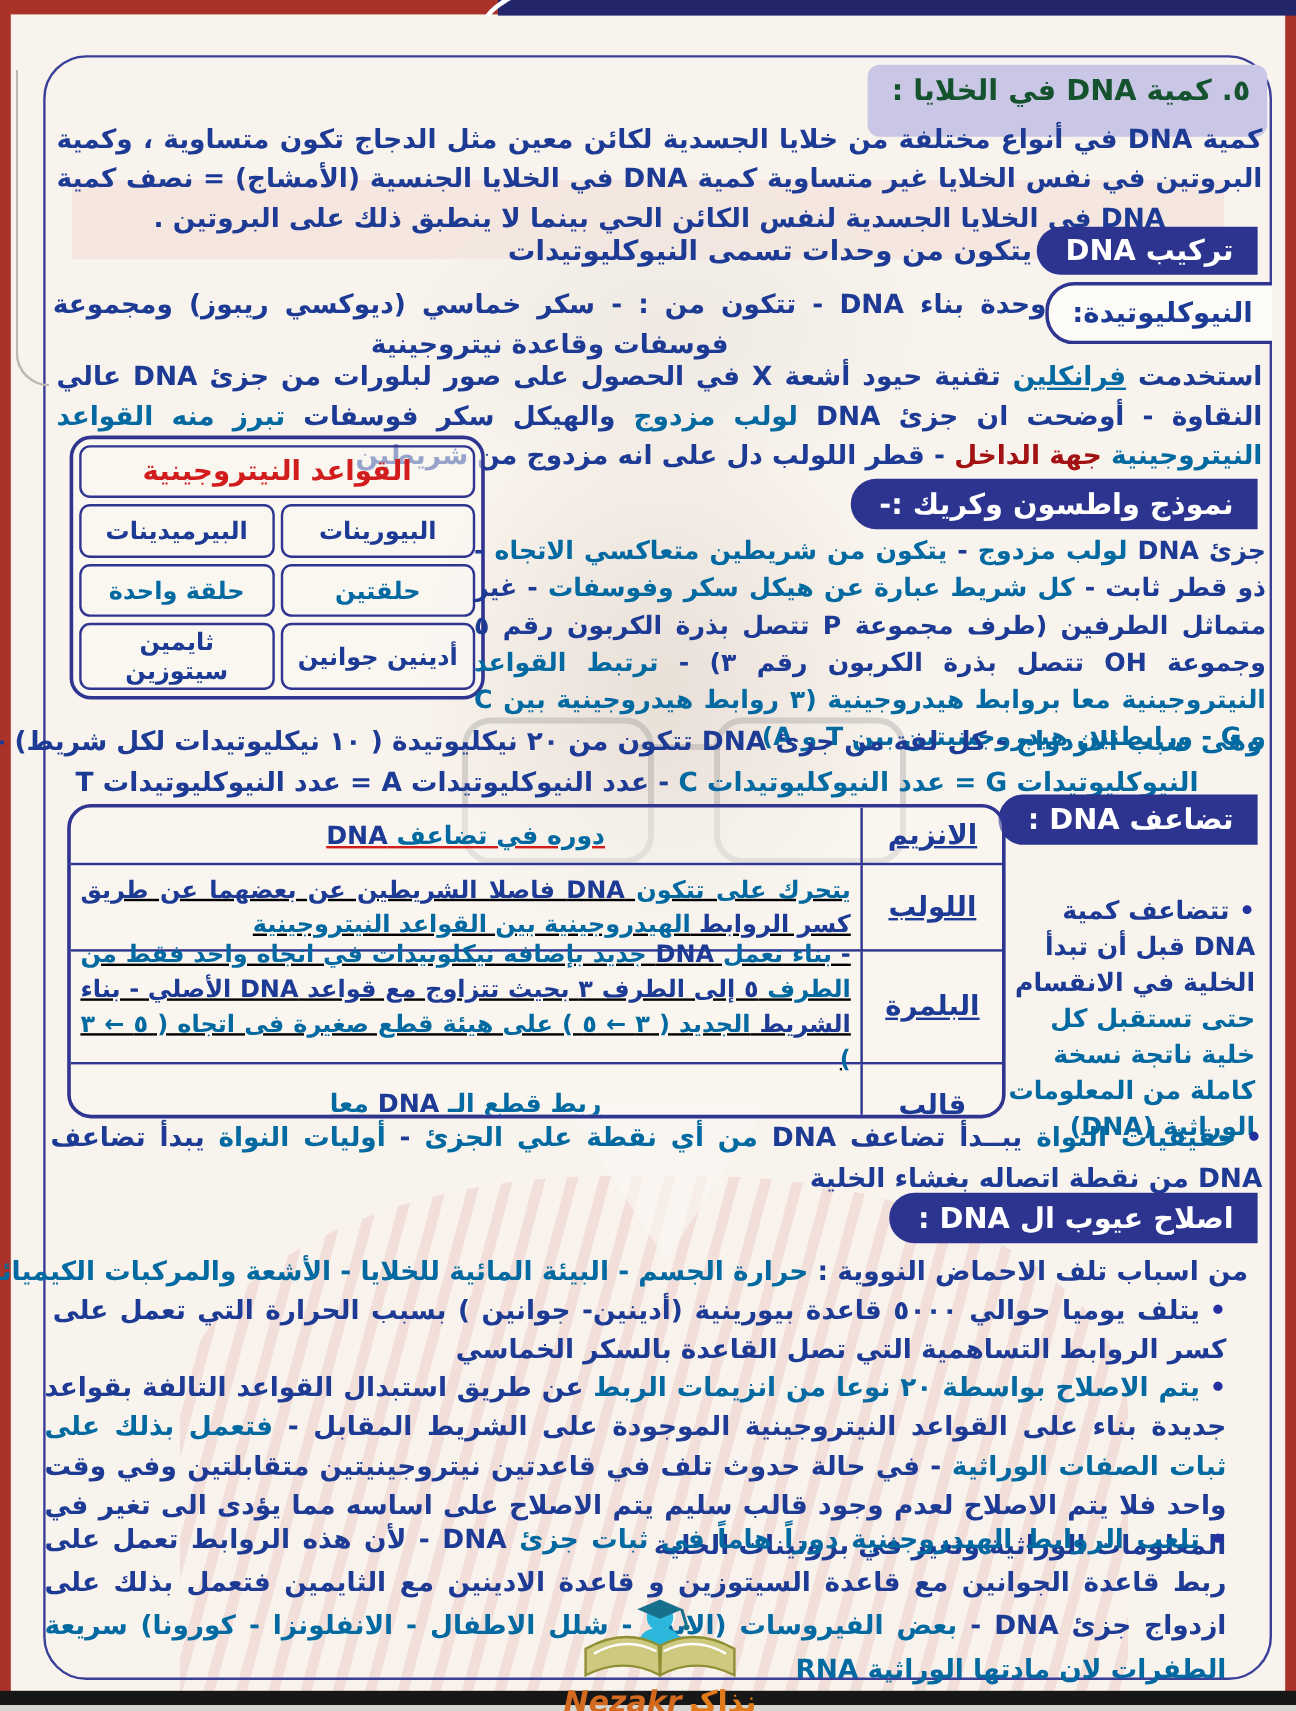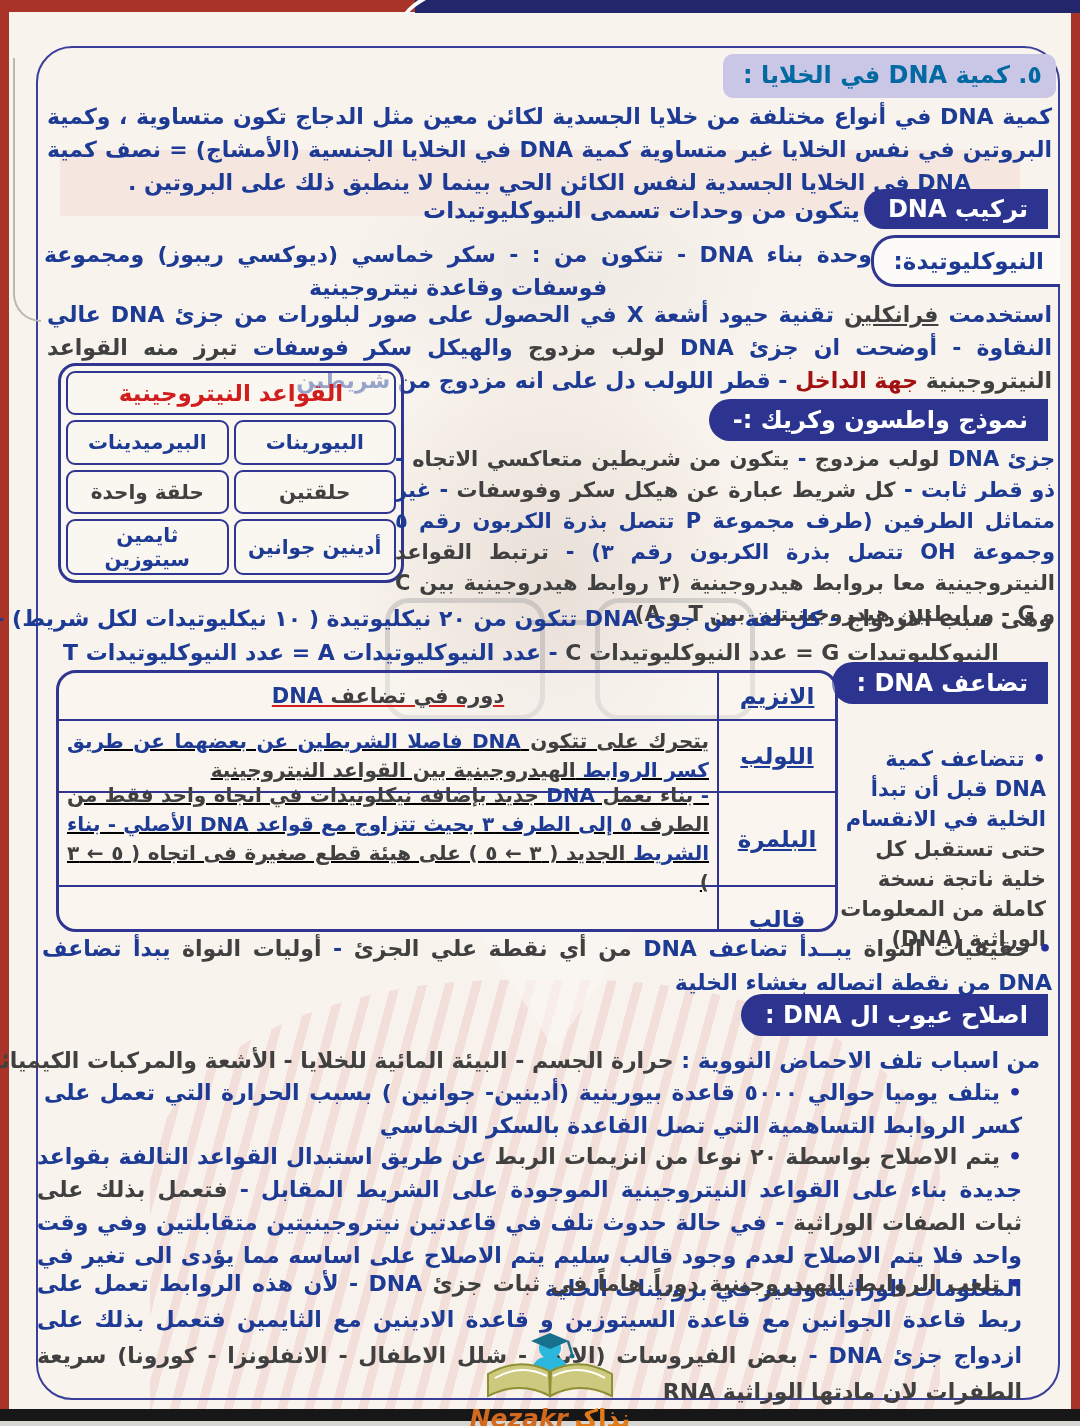--- a/index.html
+++ b/index.html
@@ -37,27 +37,27 @@
   .wm-collar{position:absolute;left:470px;top:920px;width:170px;height:130px;background:rgba(250,247,244,.6);
     clip-path:polygon(50% 100%,0 0,100% 0);}
   .wm-shirt{position:absolute;left:150px;top:980px;width:790px;height:440px;border-radius:45% 45% 0 0;opacity:.45;
     background:repeating-linear-gradient(105deg,rgba(228,162,162,.55) 0 9px,rgba(250,240,238,.55) 9px 26px);}
 
   
   .txt{position:absolute;z-index:4;color:#1d3a94;font-size:22px;line-height:33px;direction:rtl;}
   .just{text-align:justify;text-align-last:right;}
   .justc{text-align:justify;text-align-last:center;}
   .nowrap{white-space:nowrap;}
-  .c-blue{color:#1d3a94;} .c-red{color:#404040;} .c-dred{color:#a31212;}
+  .c-blue{color:#1d3a94;} .c-red{color:#0369a1;} .c-dred{color:#a31212;}
   .u{text-decoration:underline;}
   .blt{color:#2430a0;margin-left:8px;}
 
   
   .title-box{position:absolute;right:24px;top:54px;z-index:4;background:#c9c6e6;border-radius:10px;
-    padding:7px 14px 9px 20px;color:#0369a1;font-size:24px;white-space:nowrap;direction:rtl;}
+    padding:7px 14px 25px 20px;color:#14532d;font-size:24px;white-space:nowrap;direction:rtl;}
   .sec-header{position:absolute;right:32px;z-index:4;background:#2c3490;color:#ffffff;font-size:24px;
     border-radius:22px 0 0 22px;padding:0 20px 0 24px;white-space:nowrap;direction:rtl;display:flex;align-items:center;height:42px;}
   .label-box{position:absolute;right:20px;top:235px;z-index:4;background:#fdfbf7;border:3px solid #2f3590;
     border-right:none;color:#1d3a94;font-size:23px;border-radius:24px 0 0 24px;padding:0 16px 0 20px;
     white-space:nowrap;direction:rtl;display:flex;align-items:center;height:46px;}
 
   
   .btable{position:absolute;left:58px;top:363px;width:330px;height:204px;z-index:4;
     border:3px solid #2f3590;border-radius:18px;padding:5px;direction:rtl;
     display:flex;flex-direction:column;gap:5px;background:rgba(252,250,246,.55);}
@@ -178,20 +178,23 @@
   <div class="ecell name">
       <span class="c-blue">البلمرة</span>
     </div>
   <div class="ecell desc">
     <div class="inner"><span class="c-blue">- </span><span class="c-red">بناء تعمل </span><span class="c-blue">DNA</span><span class="c-red"> جديد بإضافة نيكلوتيدات في اتجاه واحد فقط من الطرف </span><span class="c-blue">٥ إلى الطرف ٣ بحيث تتزاوج مع قواعد DNA الأصلي - بناء الشريط </span><span class="c-red">الجديد ( ٣ ← ٥ ) على هيئة قطع صغيرة فى اتجاه ( ٥ ← ٣ )</span></div>
   </div>
 
   <div class="ecell name last">
       <span class="c-blue">قالب</span>
     </div>
+  <div class="ecell desc last center">
+    <div class="inner"><span class="c-red">ربط قطع الـ </span><span class="c-blue">DNA</span><span class="c-red"> معا</span></div>
+  </div>
 </div>
 
 <div class="txt just" style="right:28px;top:932px;width:1010px;line-height:34px;"><span class="blt">•</span><span><span class="c-red">حقيقيات النواة</span><span class="c-blue"> يبــدأ تضاعف DNA </span><span class="c-red">من أي نقطة علي الجزئ</span><span class="c-blue"> - </span><span class="c-red">أوليات النواة</span><span class="c-blue"> يبدأ تضاعف DNA من نقطة اتصاله بغشاء الخلية</span></span></div>
 
 <div class="sec-header" style="top:994px;text-align:right;">اصلاح عيوب ال DNA :</div>
 
 <div class="txt nowrap" style="right:40px;top:1044px;"><span class="c-blue">من اسباب تلف الاحماض النووية : </span><span class="c-red">حرارة الجسم - البيئة المائية للخلايا - الأشعة والمركبات الكيميائية</span></div>
 
 <div class="txt just" style="right:58px;top:1076px;width:978px;margin-left:12px;"><span class="blt">•</span><span><span class="c-blue">يتلف يوميا حوالي ٥٠٠٠ قاعدة بيورينية (أدينين- جوانين ) بسبب الحرارة التي تعمل على كسر الروابط التساهمية التي تصل القاعدة بالسكر الخماسي</span></span></div>
 

